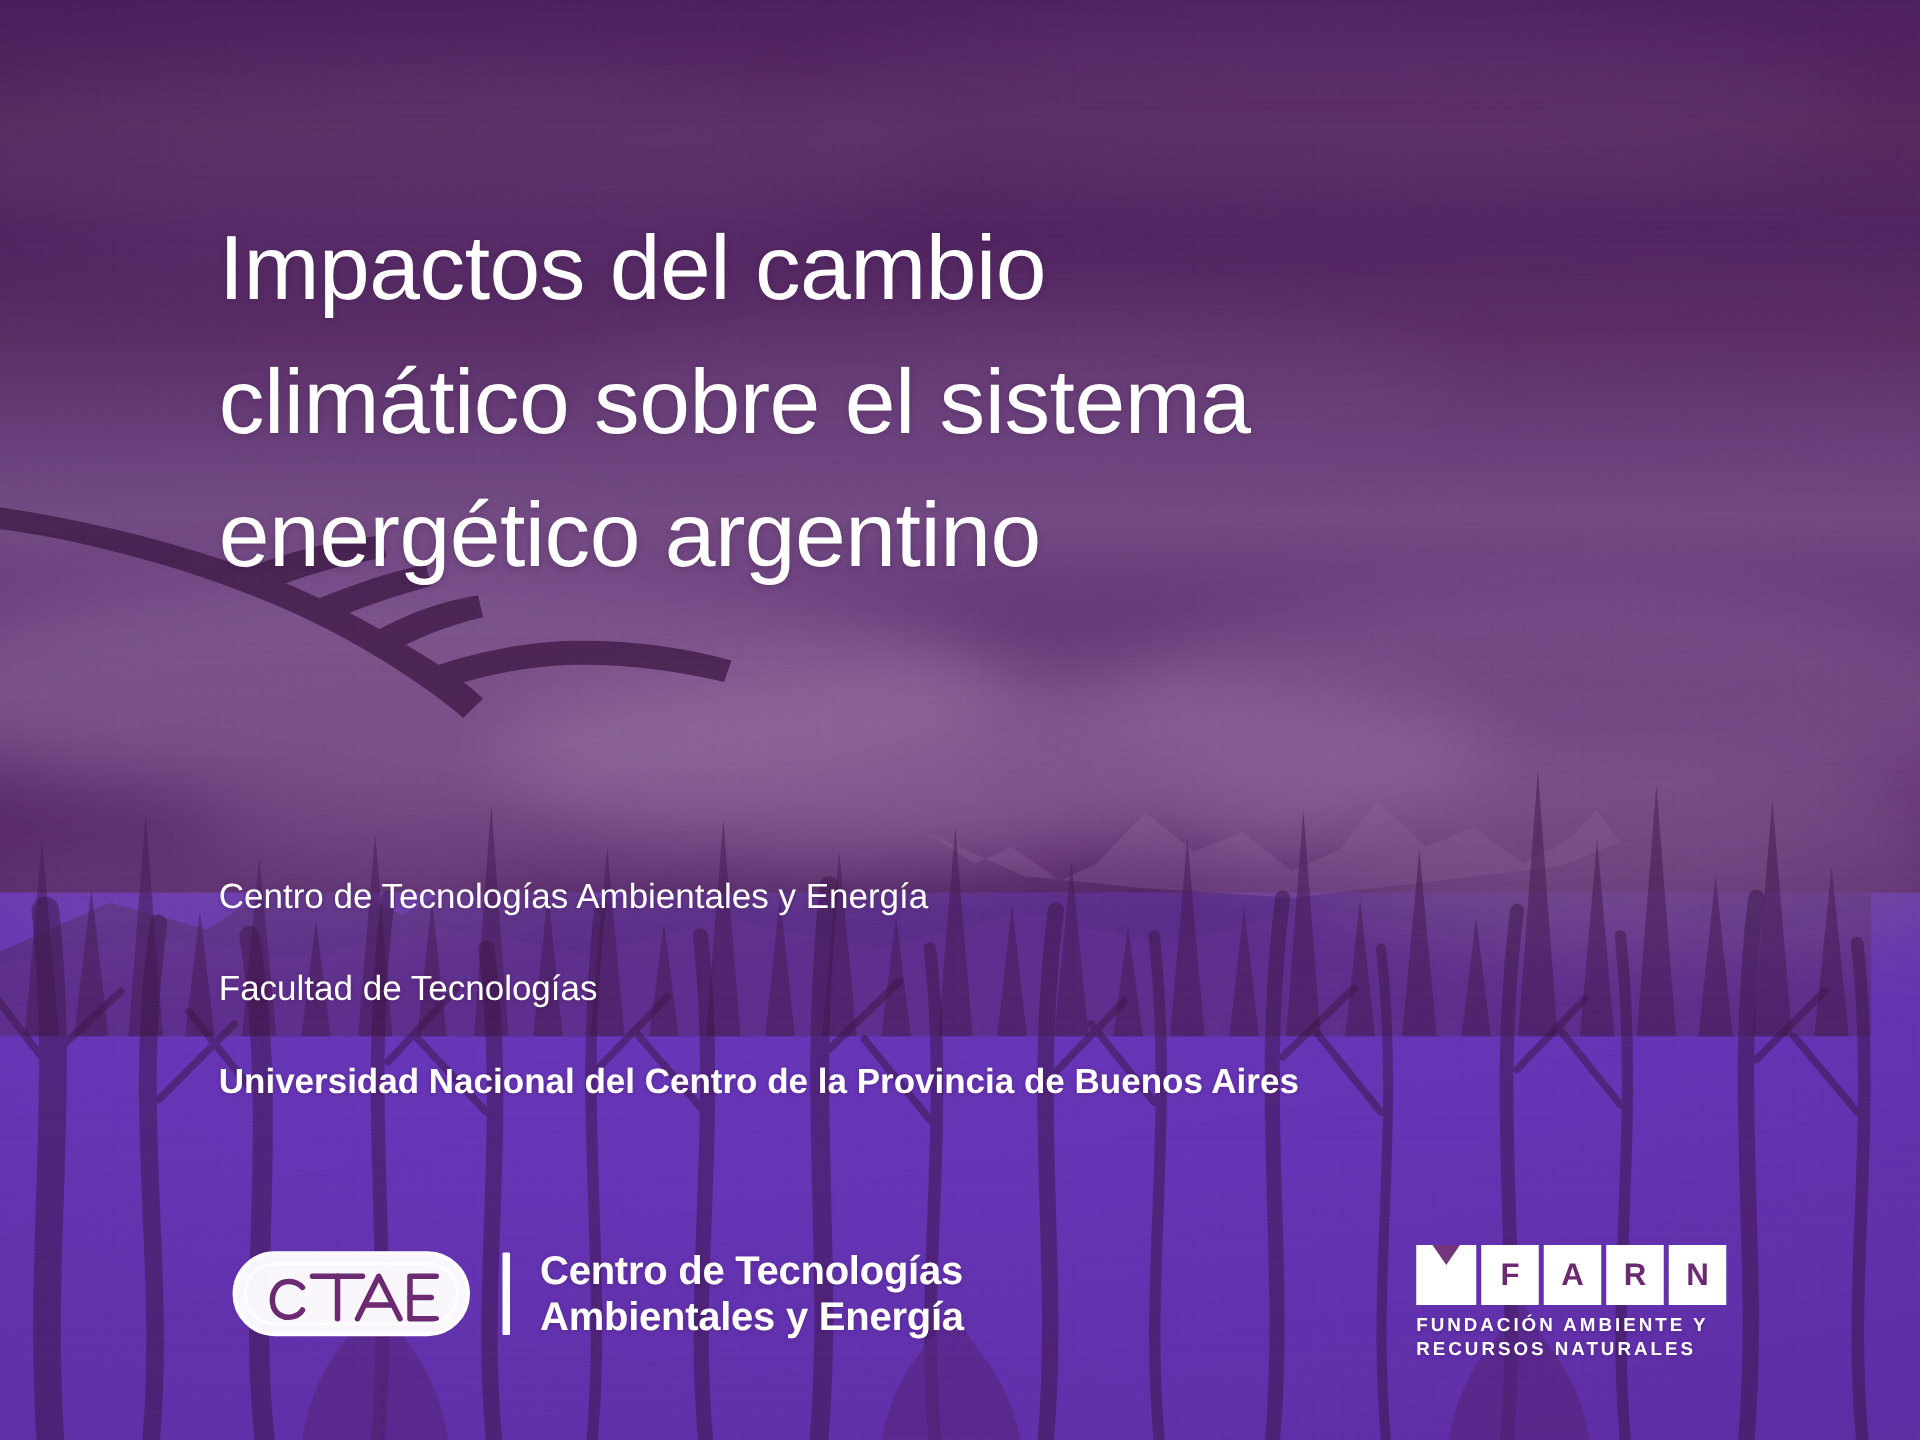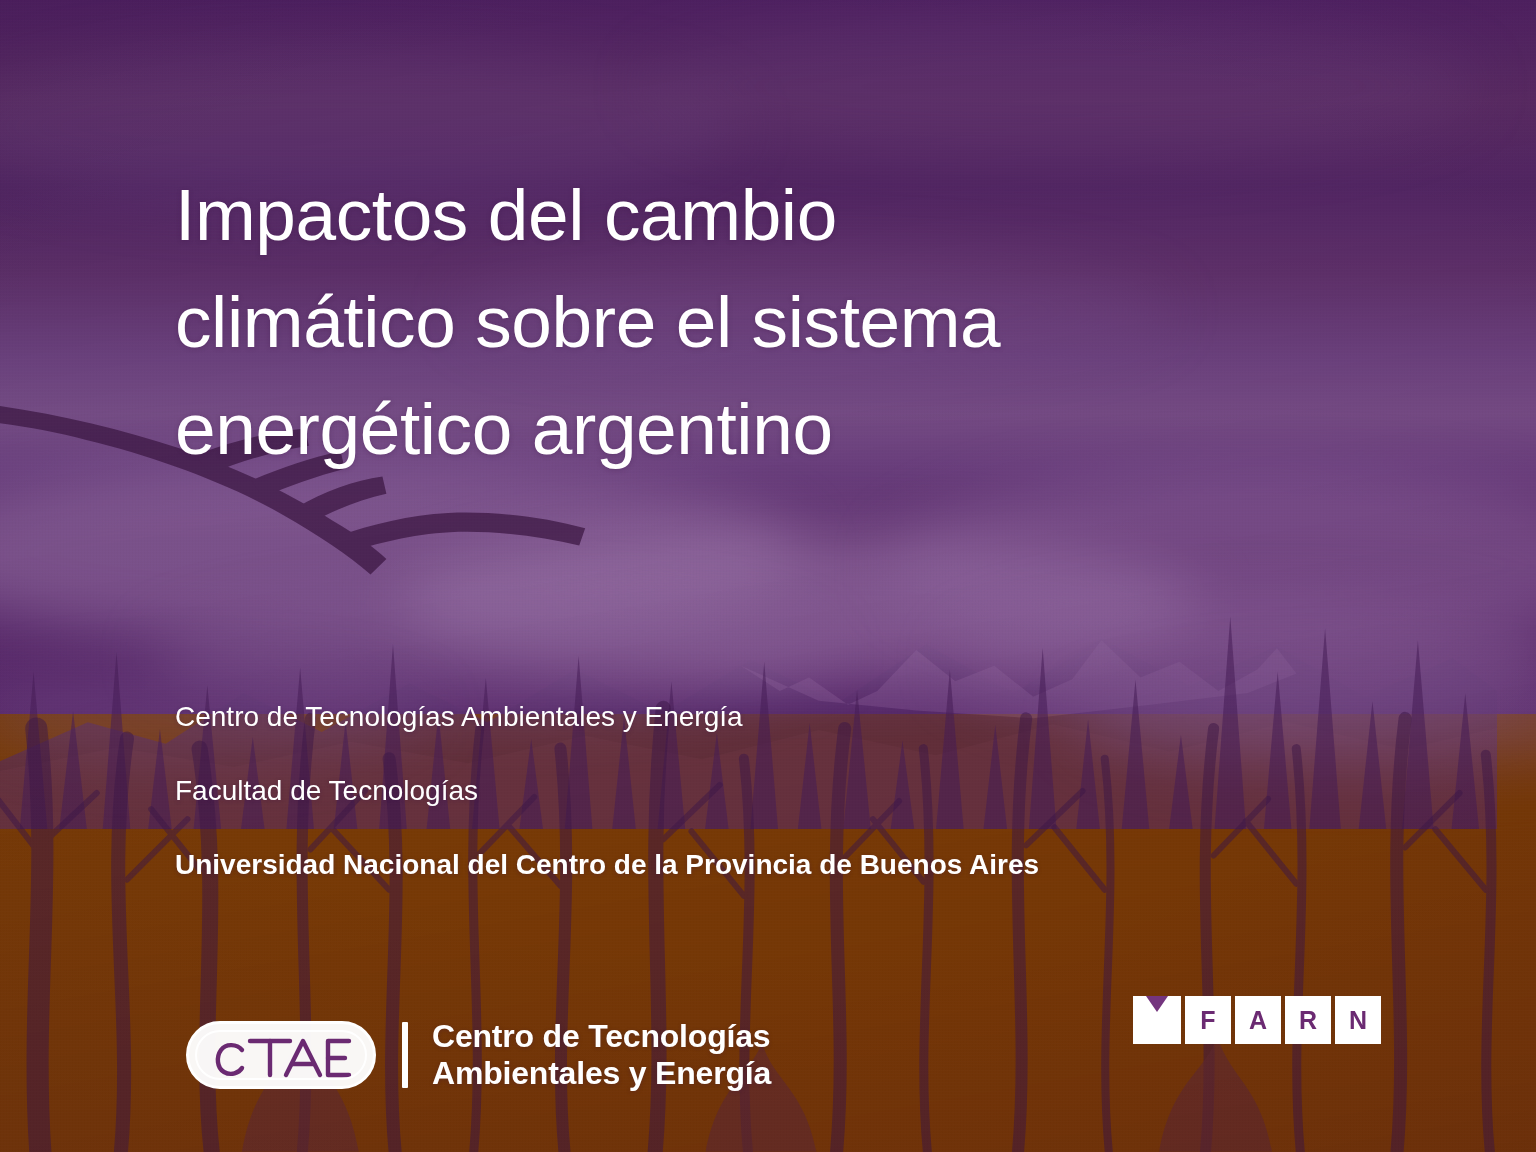--- a/index.html
+++ b/index.html
@@ -5,21 +5,21 @@
 <style>
   html,body{margin:0;padding:0;background:#2b1230;}
   *{box-sizing:border-box;}
 
   #slide{
     position:relative;
     width:1536px;
     height:1152px;
     overflow:hidden;
     font-family:"Liberation Sans","DejaVu Sans",sans-serif;
-    background:#a16207;
+    background:#8b5cf6;
   }
 
   
   .photo{position:absolute;inset:0;overflow:hidden;}
 
   
   .sky{
     position:absolute;left:0;top:0;width:100%;height:62%;
     background:
       linear-gradient(180deg,
@@ -101,21 +101,21 @@
     line-height:34px;
     font-weight:400;
     margin-bottom:40px;
     text-shadow:0 1px 4px rgba(60,20,70,.30);
   }
   .aff-line.bold{font-weight:700;margin-bottom:4px;}
 
   
   .ctae{
     position:absolute;left:186px;top:998px;
-    display:flex;align-items:center;gap:0;margin-top:20px;
+    display:flex;align-items:center;gap:0;
   }
   .ctae-mark{
     width:190px;height:68px;
     border:3px solid #ffffff;
     border-radius:34px/34px;
     position:relative;
     display:flex;align-items:center;justify-content:center;
     background:rgba(255,255,255,.96);
   }
   .ctae-mark::after{
@@ -314,16 +314,18 @@
     </div>
 
     <div class="farn">
       <div class="farn-squares">
         <div class="farn-sq notch"></div>
         <div class="farn-sq">F</div>
         <div class="farn-sq">A</div>
         <div class="farn-sq">R</div>
         <div class="farn-sq">N</div>
       </div>
+      <div class="farn-text">FUNDACIÓN AMBIENTE Y
+RECURSOS NATURALES</div>
     </div>
 
   </div>
 </div>
 
 </body></html>

